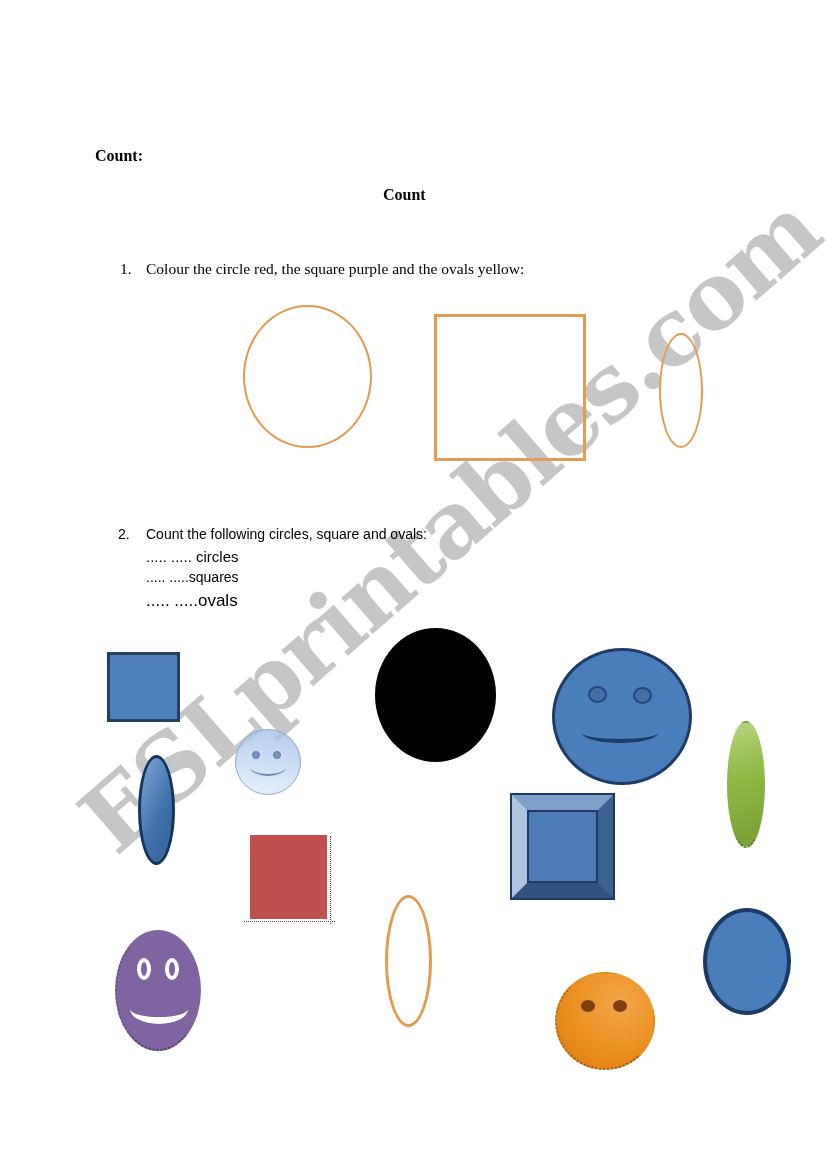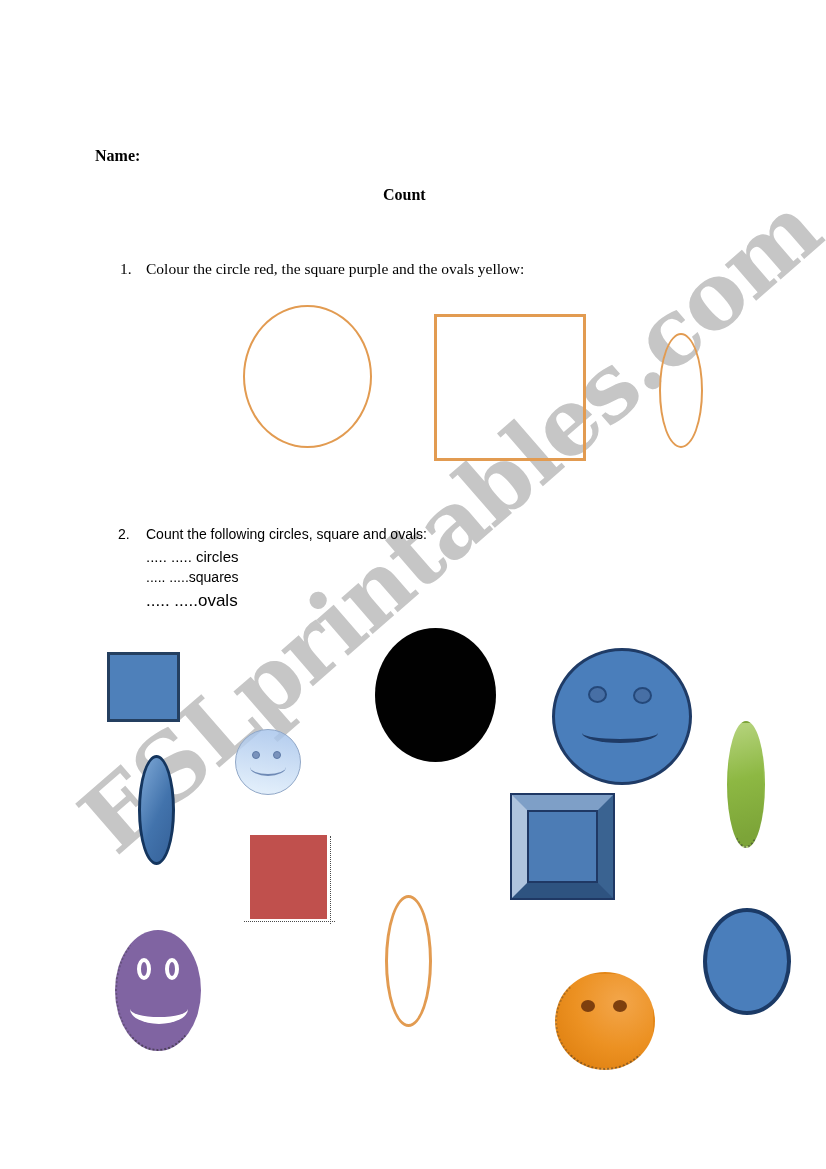--- a/index.html
+++ b/index.html
@@ -109,21 +109,21 @@
   .blue-circle { left:703px; top:908px; width:88px; height:107px; border-radius:50%;
                  background:#4a7ebb; border:4px solid #1b3a66; }
 </style>
 </head>
 <body>
 
 <div class="page">
 
   <div class="watermark">ESLprintables.com</div>
 
-  <div class="abs name-label serif">Name:</div>
+  <div class="abs name-label serif">Count:</div>
   <div class="abs title serif">Count</div>
 
   <div class="abs q1-num serif">1.</div>
   <div class="abs q1-text serif">Colour the circle red, the square purple and the ovals yellow:</div>
 
   <div class="shape o-circle"></div>
   <div class="shape o-square"></div>
   <div class="shape o-oval"></div>
 
   <div class="abs q2-num sans">2.</div>

